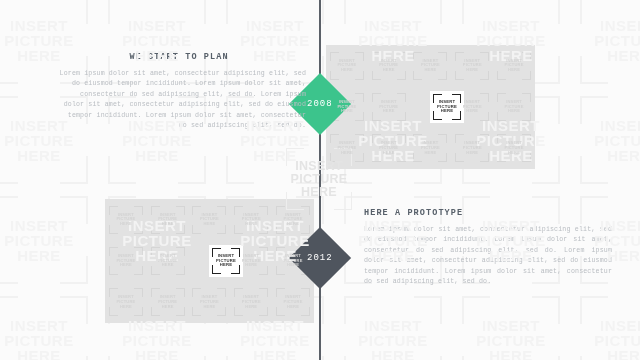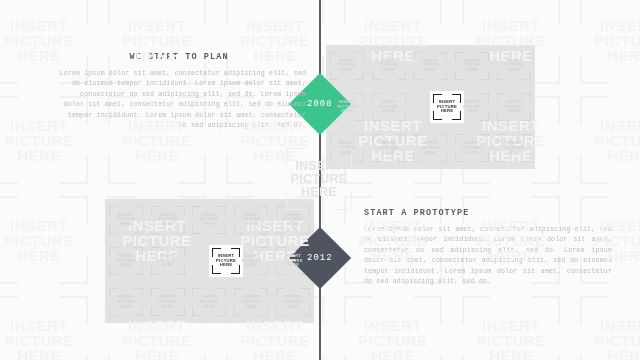--- a/index.html
+++ b/index.html
@@ -642,17 +642,17 @@
   <div class="diamond d-dark">
     <span>2012</span>
   </div>
 
   <div class="block blk-top">
     <h2>WE START TO PLAN</h2>
     <p>Lorem ipsum dolor sit amet, consectetur adipiscing elit, sed do eiusmod tempor incididunt. Lorem ipsum dolor sit amet, consectetur  do sed adipiscing elit, sed do. Lorem ipsum dolor sit amet, consectetur adipiscing elit, sed do eiusmod tempor incididunt. Lorem ipsum dolor sit amet, consectetur  do sed adipiscing elit, sed do.</p>
   </div>
 
   <div class="block blk-bottom">
-    <h2>START A PROTOTYPE</h2>
+    <h2>HERE A PROTOTYPE</h2>
     <p>Lorem ipsum dolor sit amet, consectetur adipiscing elit, sed do eiusmod tempor incididunt. Lorem ipsum dolor sit amet, consectetur  do sed adipiscing elit, sed do. Lorem ipsum dolor sit amet, consectetur adipiscing elit, sed do eiusmod tempor incididunt. Lorem ipsum dolor sit amet, consectetur  do sed adipiscing elit, sed do.</p>
   </div>
 
 </div>
 
 </body></html>

